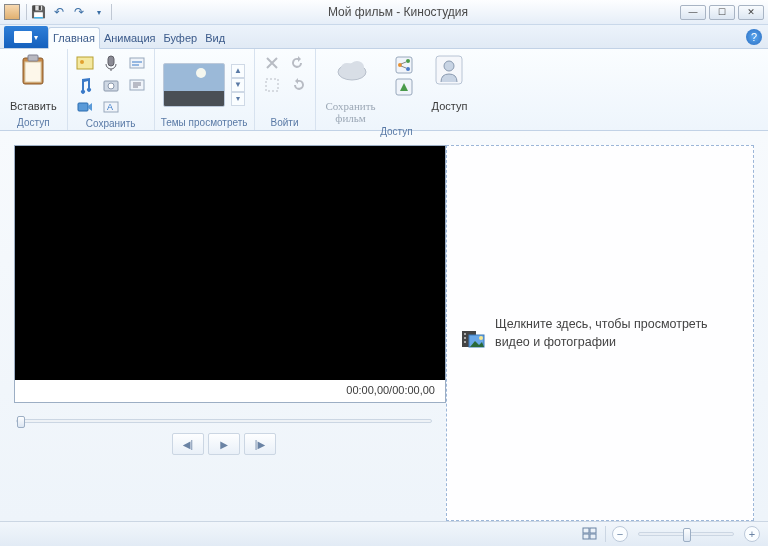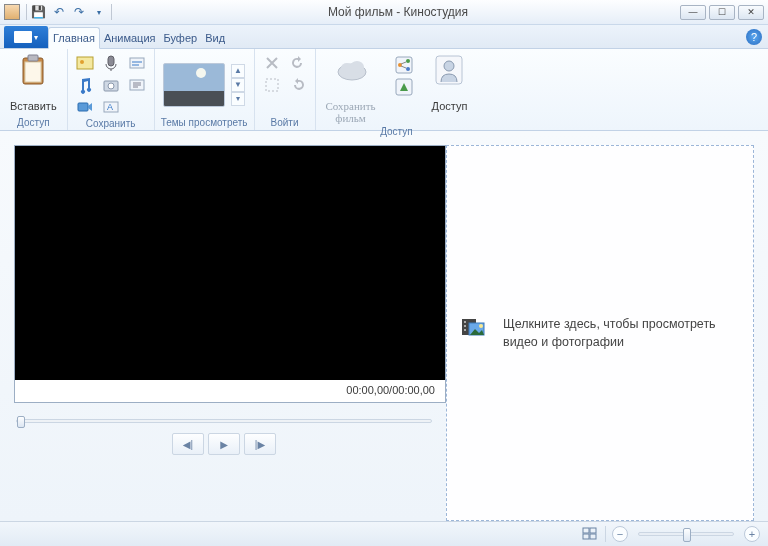--- a/index.html
+++ b/index.html
@@ -46,21 +46,21 @@
 .preview { width: 420px; }
 .preview-frame { width: 432px; border: 1px solid #9caec4; background: #fff; padding-bottom: 6px; }
 .video { width: 100%; height: 234px; background: #000; }
 .timecode { text-align: right; font-size: 11px; color: #3a3a3a; padding: 4px 10px 0; }
 .seek { margin: 16px 2px 10px; height: 4px; background: #eef2f6; border: 1px solid #cbd6e3; border-radius: 2px; position: relative; }
 .seek-thumb { position: absolute; left: 0; top: -4px; width: 8px; height: 12px; background: linear-gradient(#fdfeff,#dce6f2); border: 1px solid #9caec4; border-radius: 2px; }
 .transport { display: flex; justify-content: center; gap: 4px; }
 .tbtn { width: 32px; height: 22px; border: 1px solid #cbd6e3; background: linear-gradient(#fdfeff,#e9f0f8); border-radius: 2px; display: flex; align-items: center; justify-content: center; color: #6a83a4; font-size: 10px; }
 
 .drop { flex: 1; border: 1px dashed #9cb6d8; background: #fefeff; display: flex; align-items: center; justify-content: center; padding: 14px; }
-.drop-inner { display: flex; align-items: flex-start; gap: 18px; }
+.drop-inner { display: flex; align-items: flex-end; gap: 10px; }
 .drop-icon { width: 24px; height: 24px; flex: none; }
 .drop-text { font-size: 12.5px; color: #444; line-height: 1.45; }
 
 
 .status { height: 25px; background: linear-gradient(#f1f6fb,#e2ebf5); border-top: 1px solid #cbd6e3; display: flex; align-items: center; justify-content: flex-end; padding: 0 8px; gap: 6px; }
 .zicon { width: 18px; height: 16px; display: flex; align-items: center; justify-content: center; color: #6a83a4; font-size: 12px; }
 .zslider { width: 96px; height: 4px; background: #e8eef5; border: 1px solid #cbd6e3; border-radius: 2px; position: relative; margin: 0 4px; }
 .zslider-thumb { position: absolute; left: 44px; top: -5px; width: 8px; height: 14px; background: linear-gradient(#fdfeff,#dce6f2); border: 1px solid #9caec4; border-radius: 2px; }
 .round { width: 16px; height: 16px; border: 1px solid #bcc9da; border-radius: 50%; display: flex; align-items: center; justify-content: center; font-size: 11px; color: #6a83a4; background: #fafdff; }
 </style>

